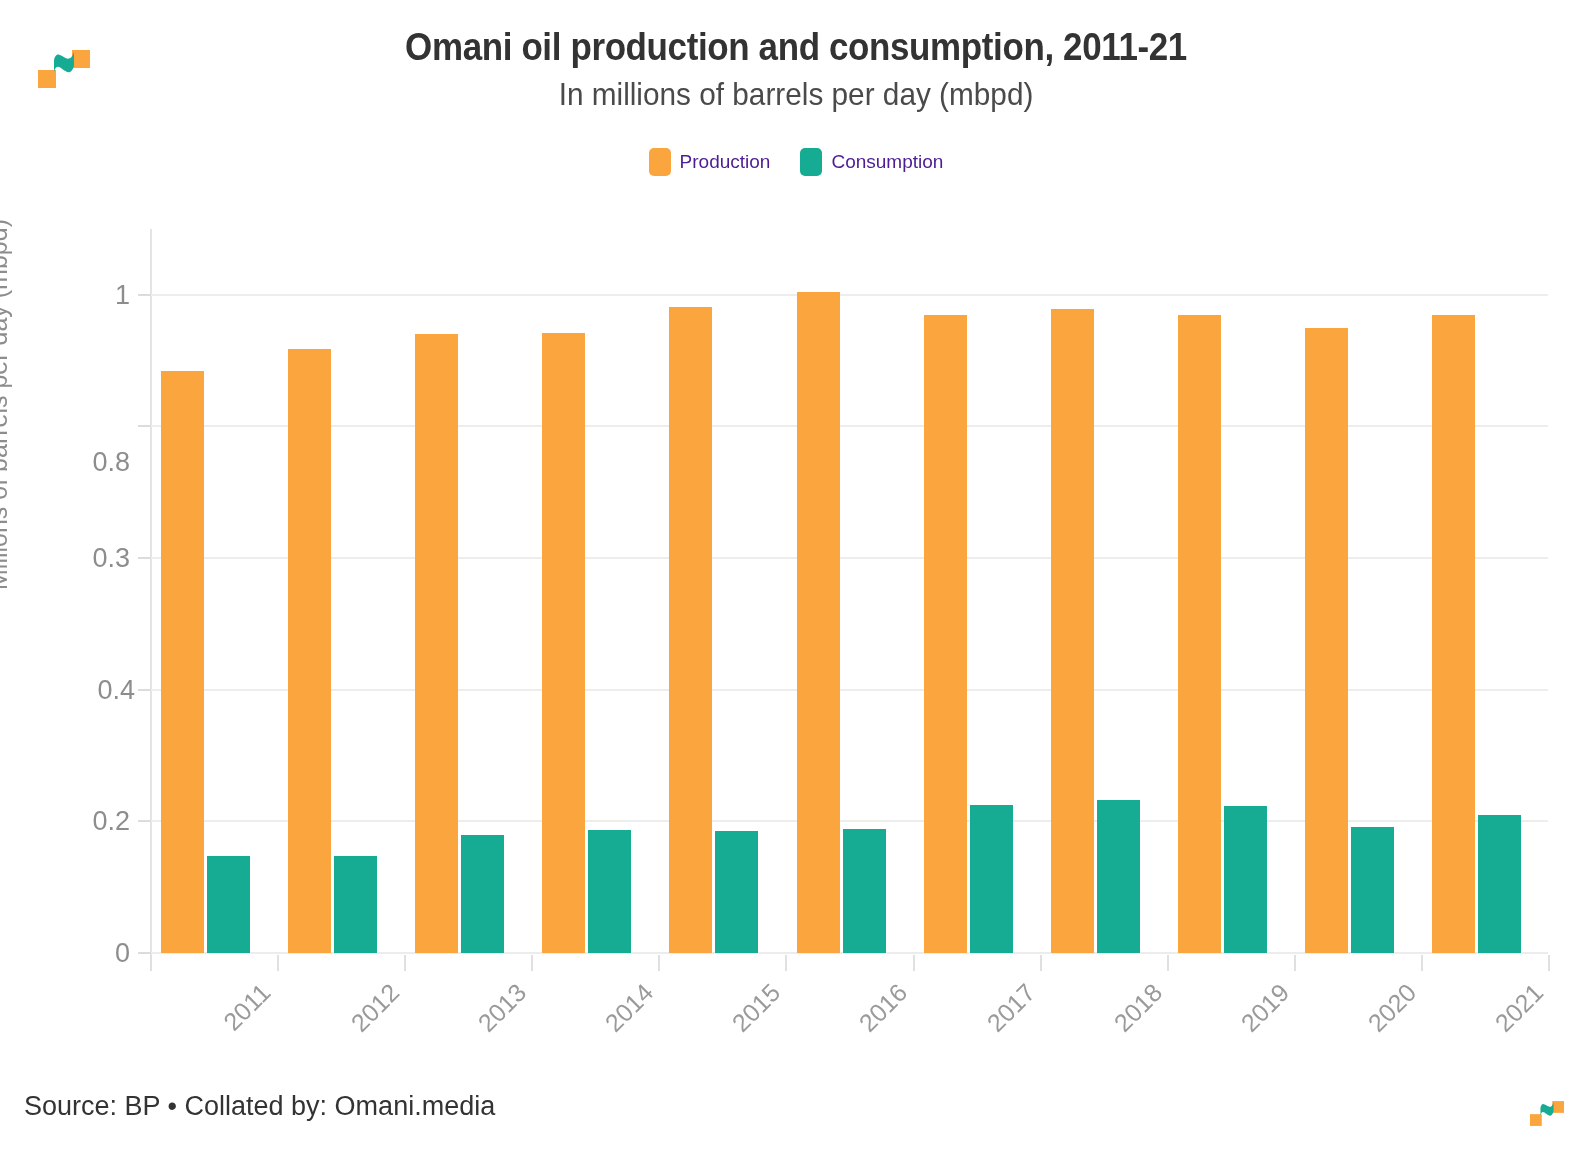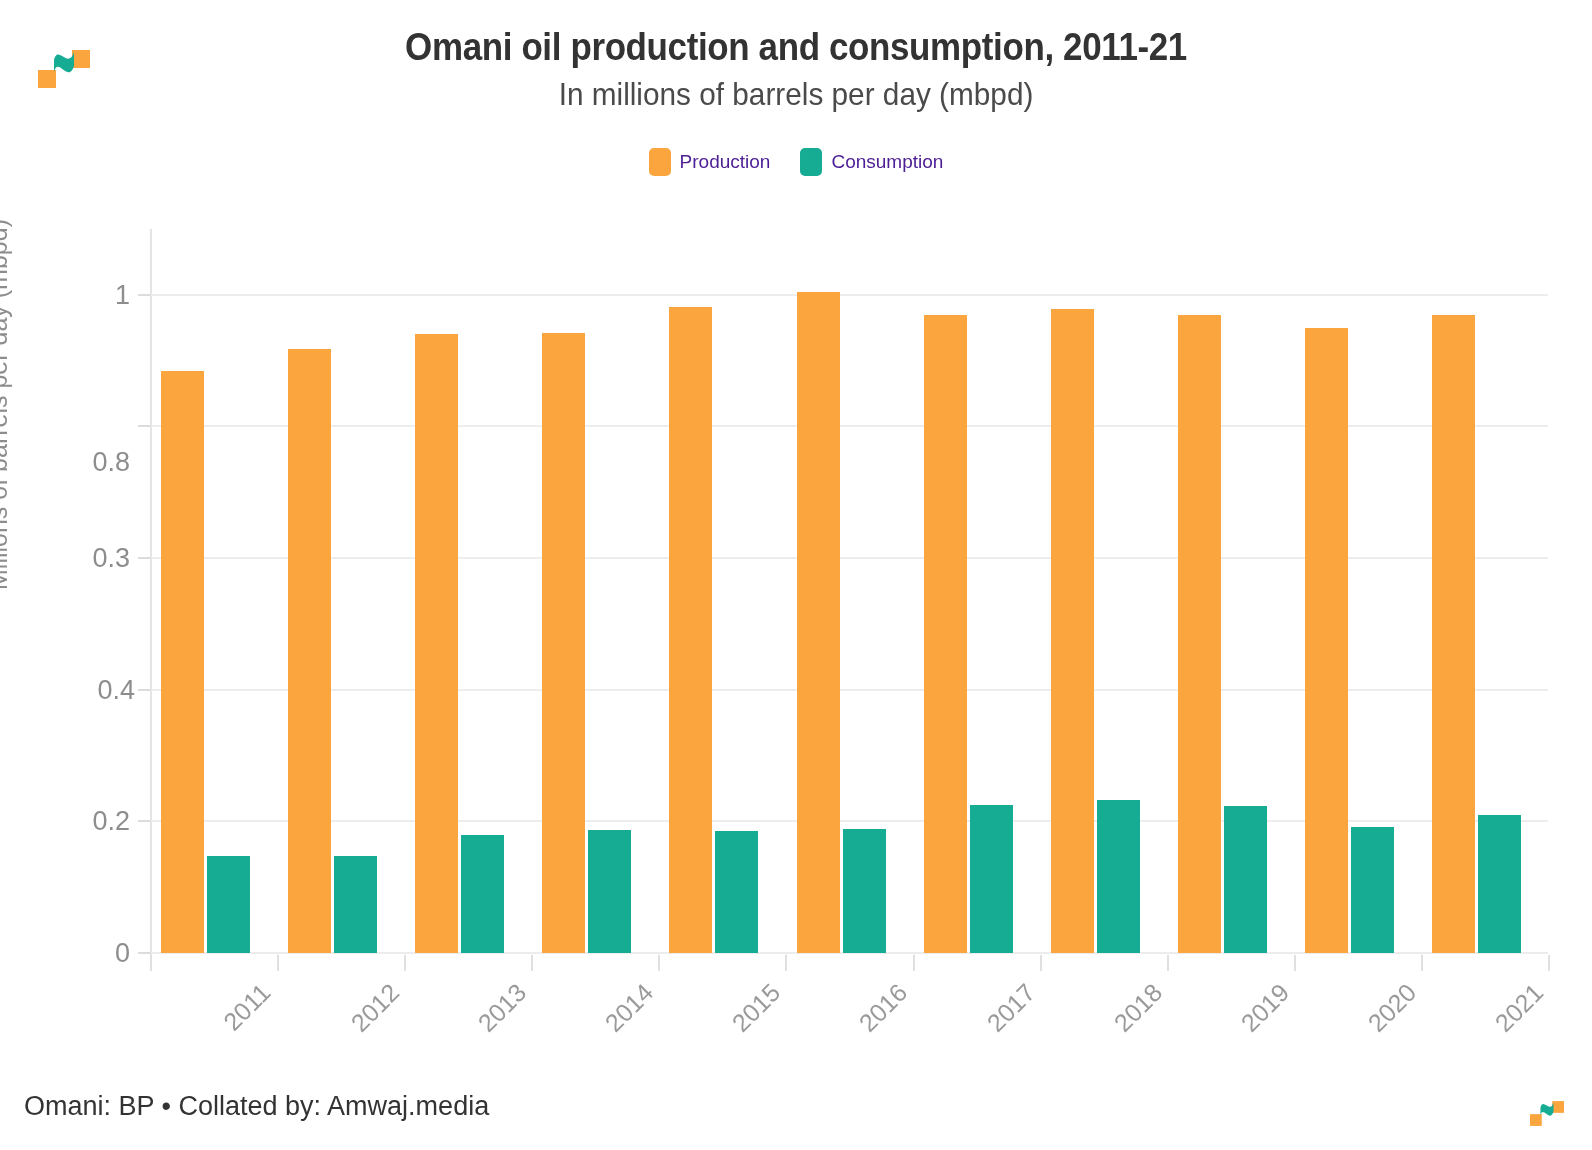--- a/index.html
+++ b/index.html
@@ -201,21 +201,21 @@
       <div class="x-label" style="left: 1091.64px;">2018</div>
       <div class="x-tick-mark" style="left: 1166.73px;"></div>
       <div class="x-label" style="left: 1218.73px;">2019</div>
       <div class="x-tick-mark" style="left: 1293.82px;"></div>
       <div class="x-label" style="left: 1345.82px;">2020</div>
       <div class="x-tick-mark" style="left: 1420.91px;"></div>
       <div class="x-label" style="left: 1472.91px;">2021</div>
       <div class="x-tick-mark" style="left: 1548px;"></div>
     </div>
 
-  <div id="footer">Omani: BP • Collated by: Amwaj.media</div>
+  <div id="footer">Source: BP • Collated by: Omani.media</div>
 
   <div class="logo logo-br">
     <svg width="34" height="25" viewBox="0 0 52 38" xmlns="http://www.w3.org/2000/svg">
       <rect x="0" y="20" width="18" height="18" fill="#FBA53F"></rect>
       <rect x="34" y="0" width="18" height="18" fill="#FBA53F"></rect>
       <path d="M16 22 C20 6, 30 34, 36 16 L36 2 C30 20, 20 -6, 16 10 Z" fill="#16AB93"></path>
     </svg>
   </div>
 
 </div>

